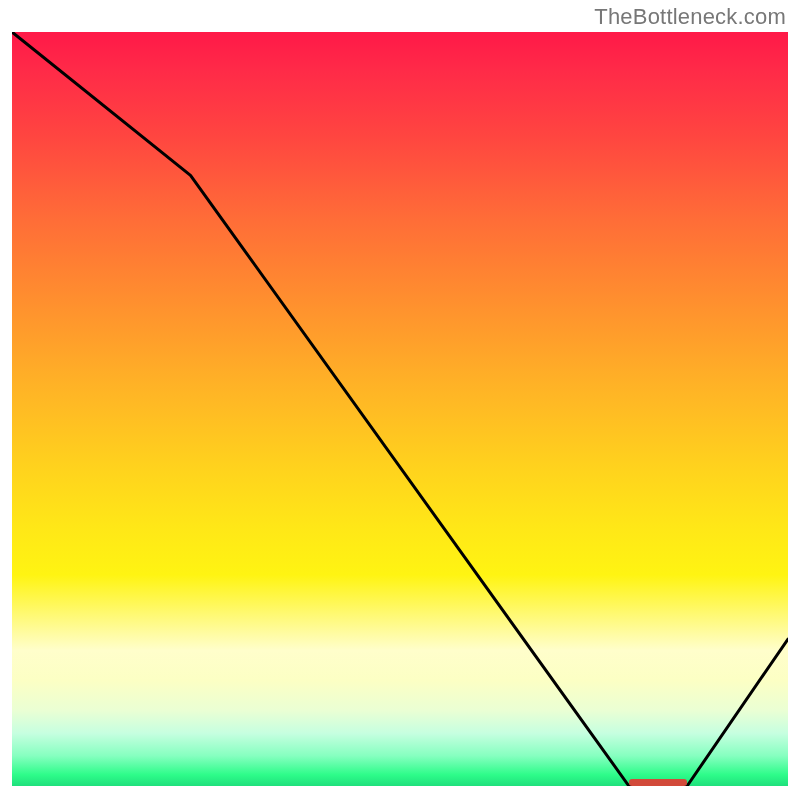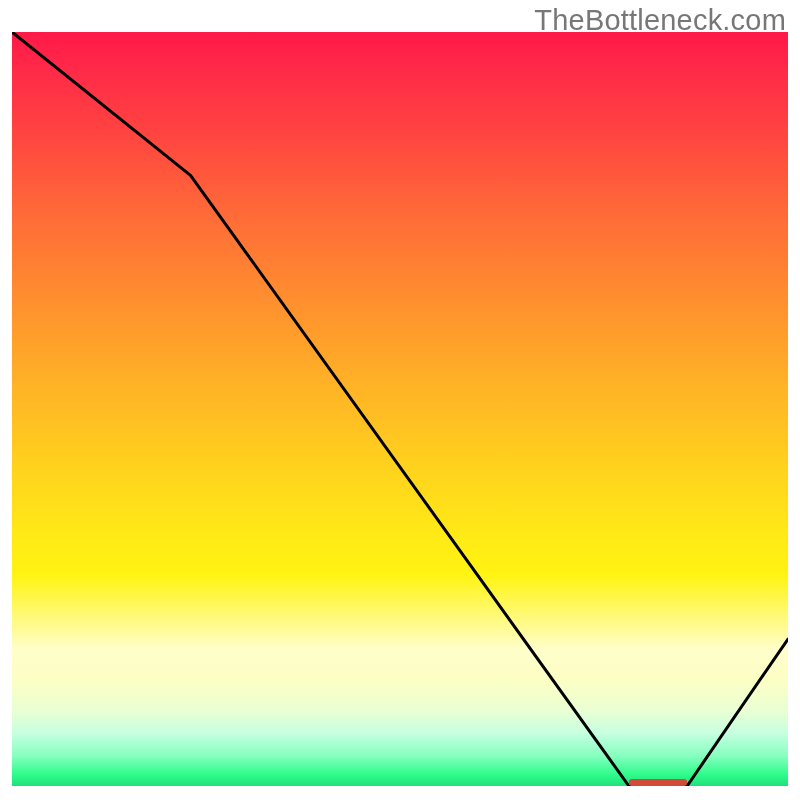--- a/index.html
+++ b/index.html
@@ -9,21 +9,21 @@
     background: #ffffff;
     position: relative;
     font-family: Arial, Helvetica, sans-serif;
     overflow: hidden;
   }
   .attribution {
     position: absolute;
     top: 4px;
     right: 14px;
     color: #777;
-    font-size: 29px;
+    font-size: 22px;
     font-weight: 400;
     letter-spacing: 0.2px;
   }
   .plot-area {
     position: absolute;
     top: 32px;
     left: 12px;
     width: 776px;
     height: 754px;
     background: linear-gradient(to bottom,

